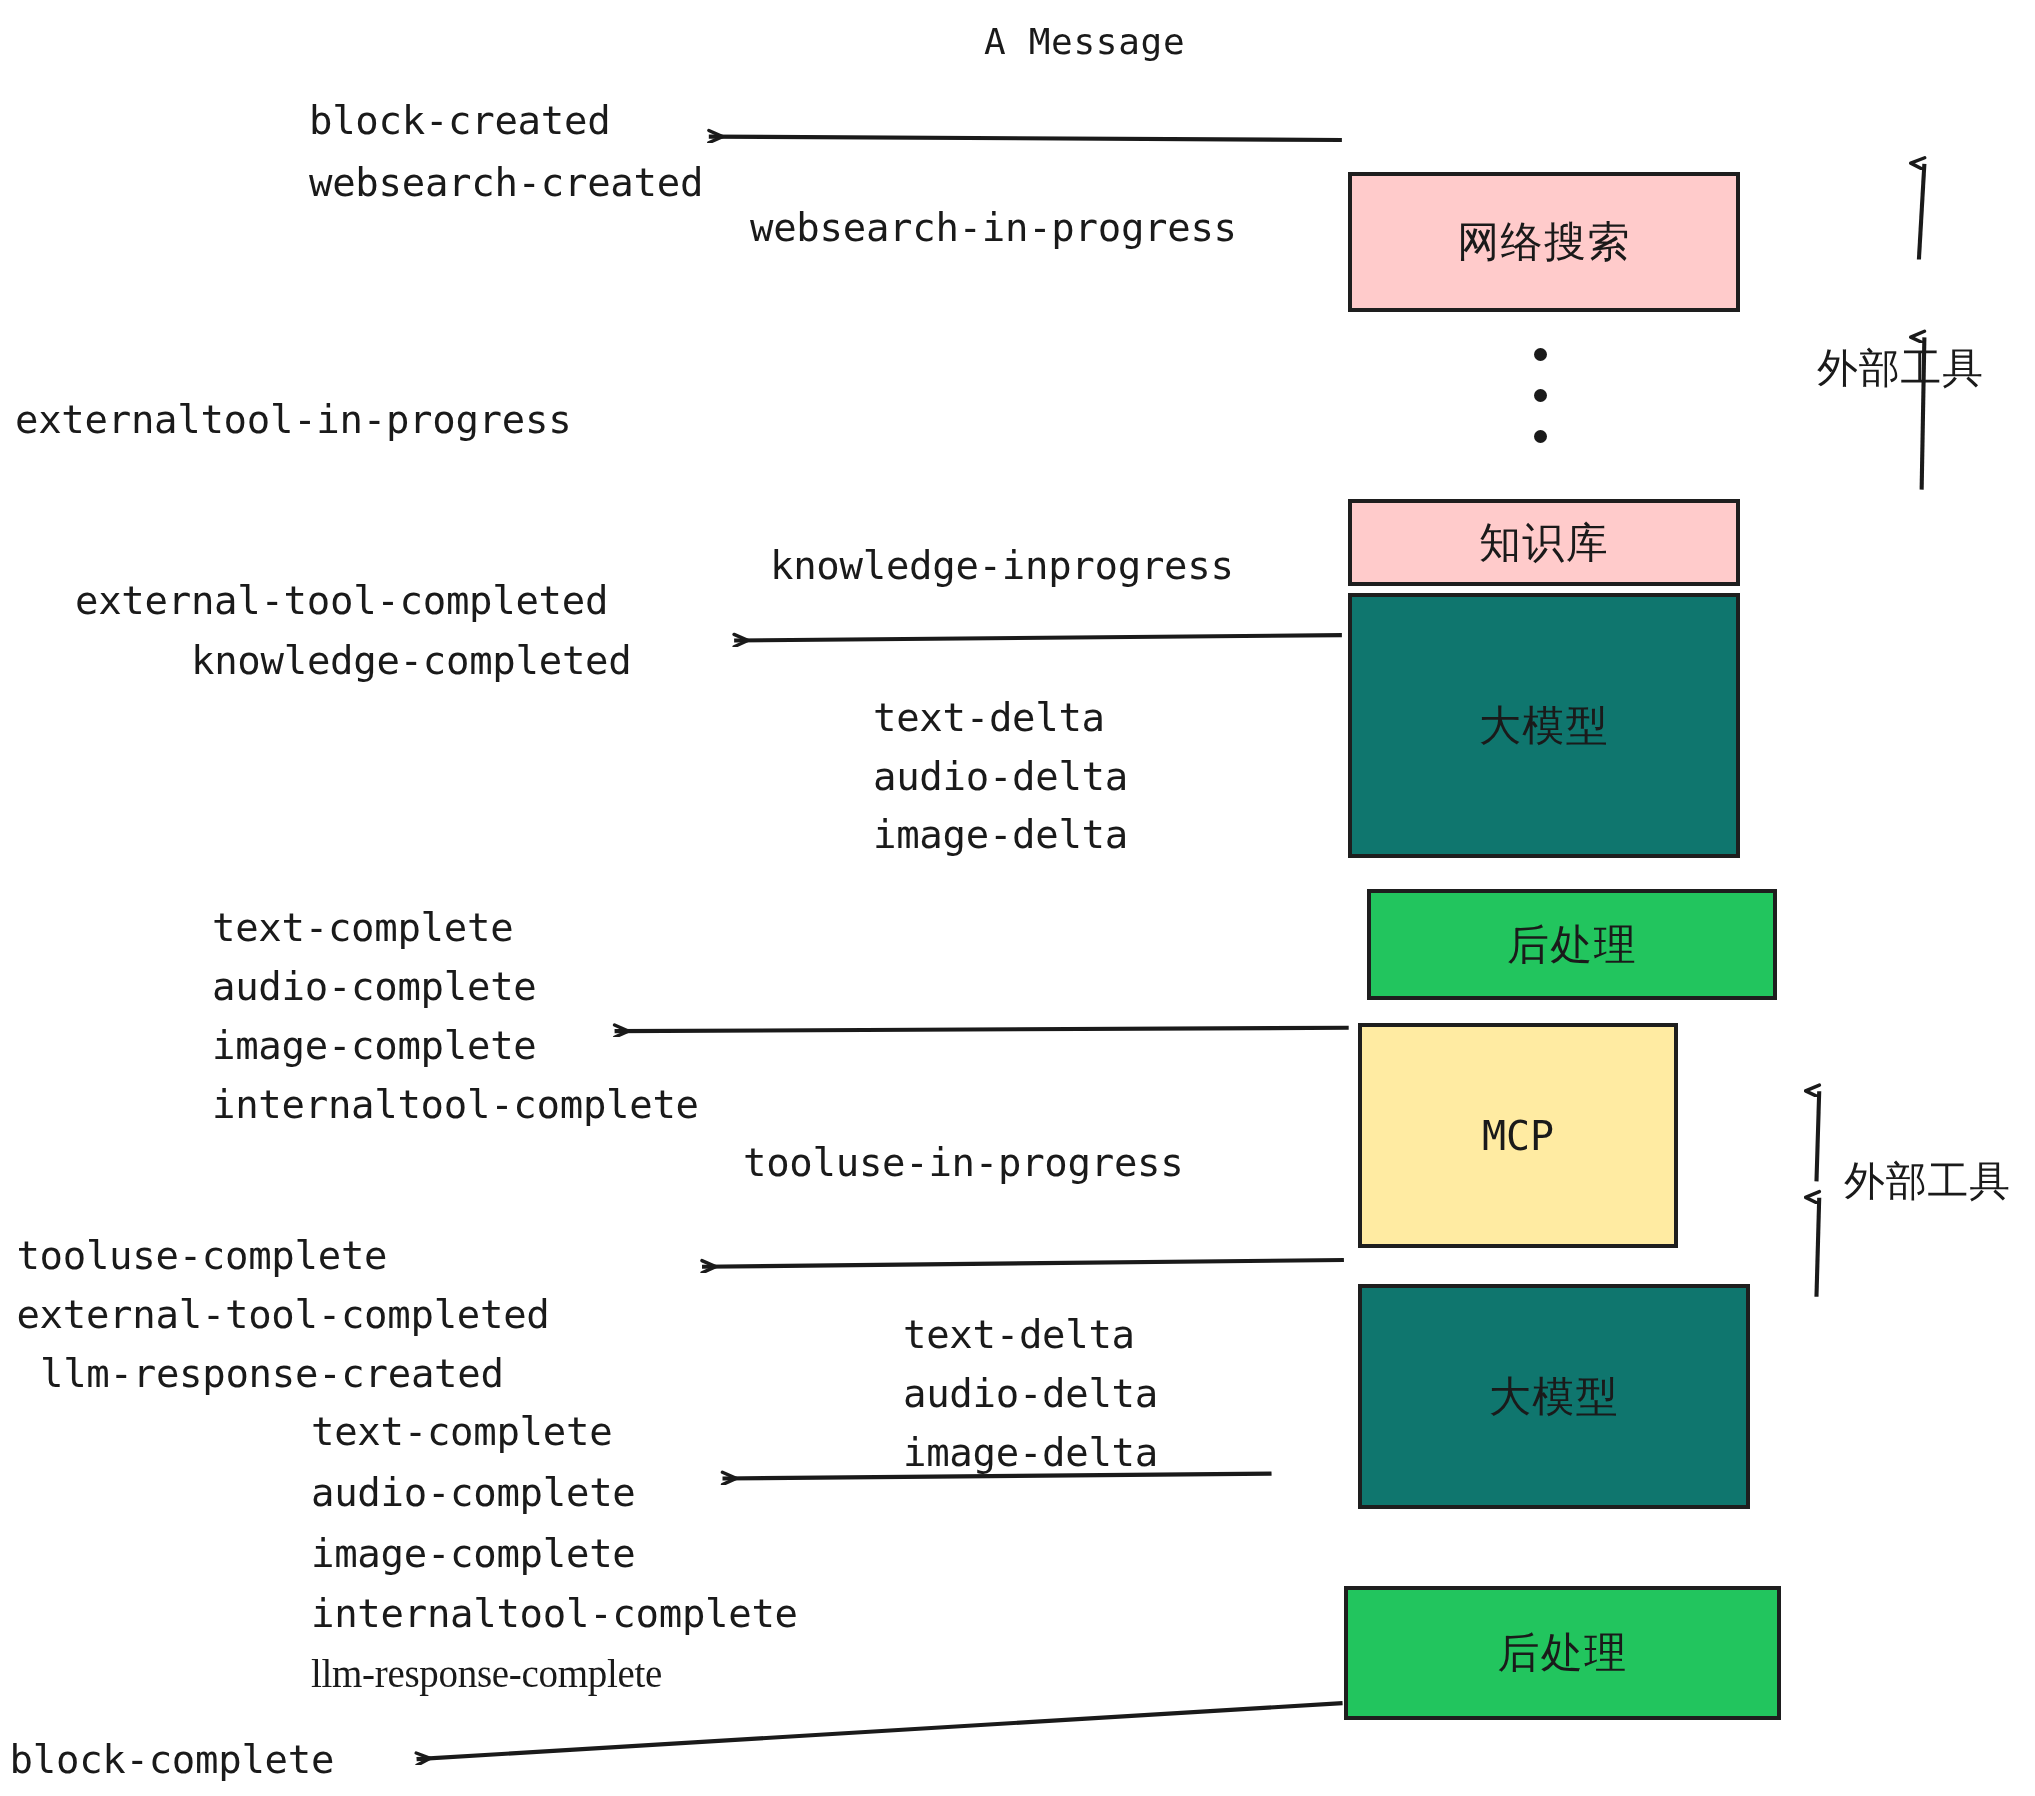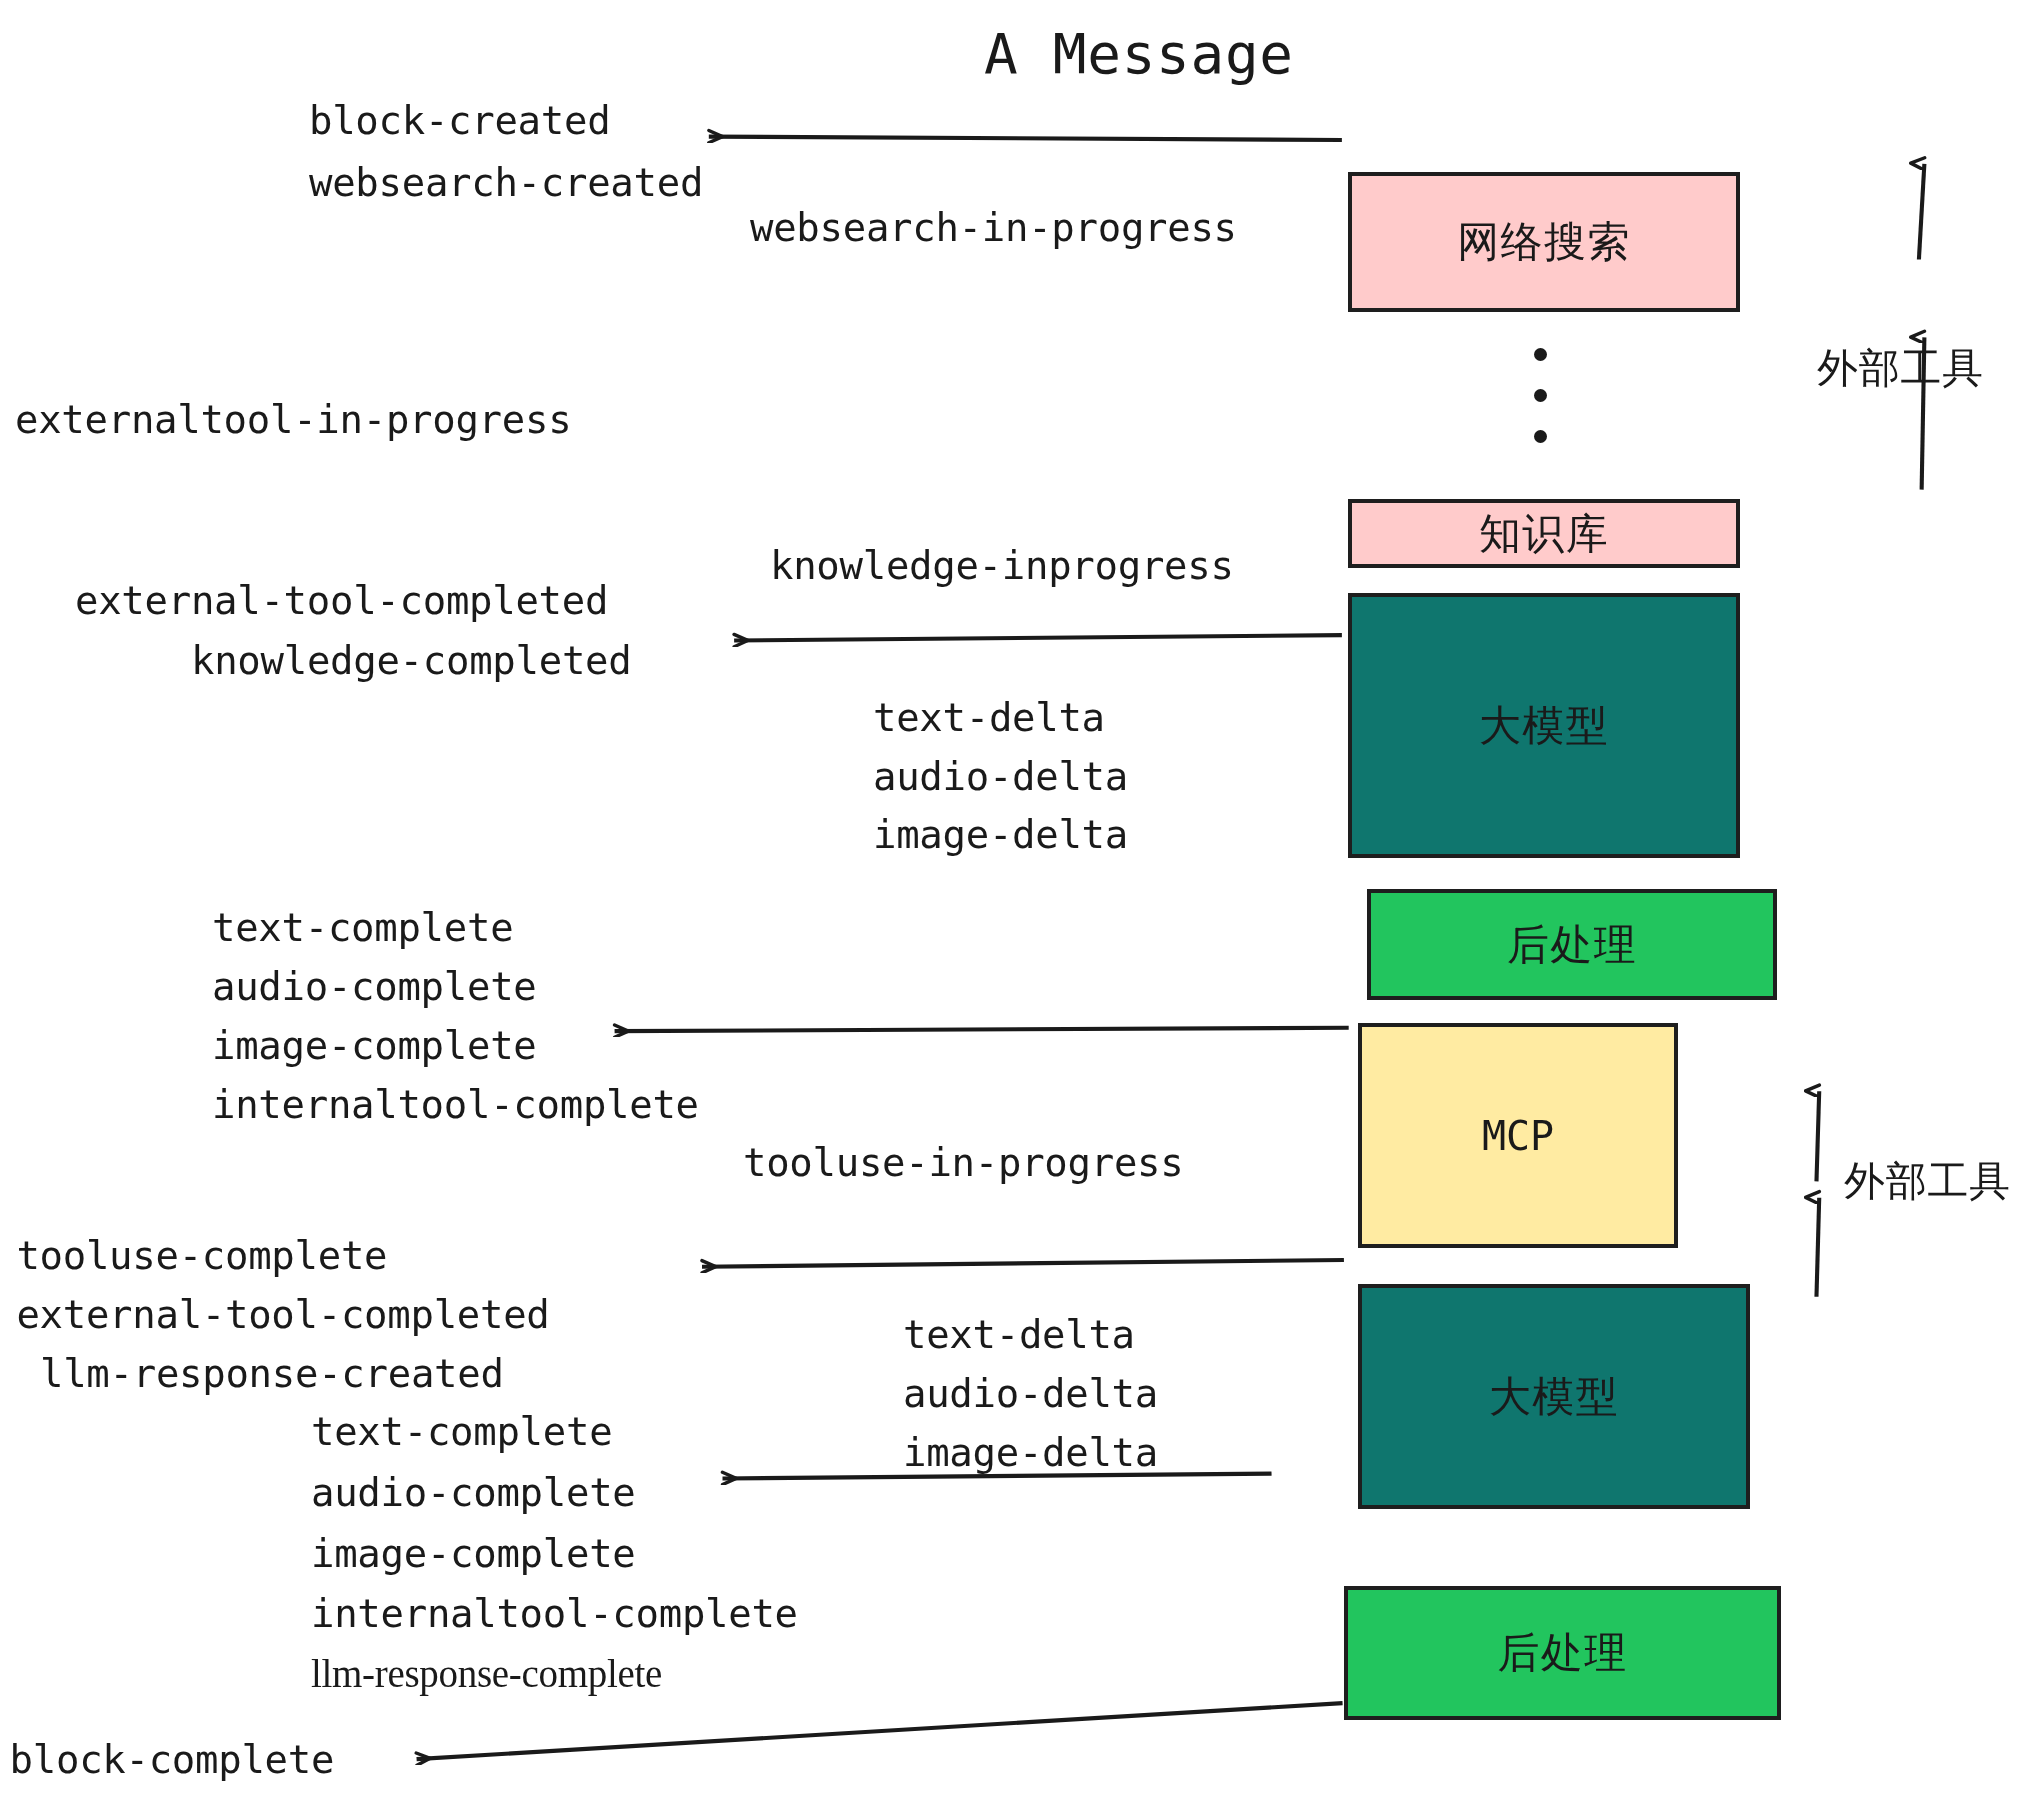--- a/index.html
+++ b/index.html
@@ -18,21 +18,21 @@
     font-size:39px;
     line-height:1.0;
     white-space:nowrap;
     color:#1a1a1a;
     letter-spacing:-0.3px;
   }
 
   .title{
     position:absolute;
     font-family:"DejaVu Sans Mono","Liberation Mono",monospace;
-    font-size:56px;
+    font-size:36px;
     white-space:nowrap;
     color:#1a1a1a;
     letter-spacing:0.7px;
   }
 
   
   .node{
     position:absolute;
     border:4.1px solid #1e1e1e;
     box-sizing:border-box;
@@ -118,21 +118,21 @@
   <div class="node pink" style="left:1348px;top:172px;width:392px;height:140px;">
     <span class="label">网络搜索</span>
   </div>
 
   <div class="dots" style="left:1534px;top:348px;">
     <i></i>
       <i></i>
       <i></i>
   </div>
 
-  <div class="node pink" style="left:1348px;top:499px;width:392px;height:69px;">
+  <div class="node pink" style="left:1348px;top:499px;width:392px;height:87px;">
     <span class="label">知识库</span>
   </div>
 
   <div class="node green" style="left:1348px;top:593px;width:392px;height:265px;">
     <span class="label">大模型</span>
   </div>
 
   <div class="node white" style="left:1367px;top:889px;width:410px;height:111px;">
     <span class="label">后处理</span>
   </div>

